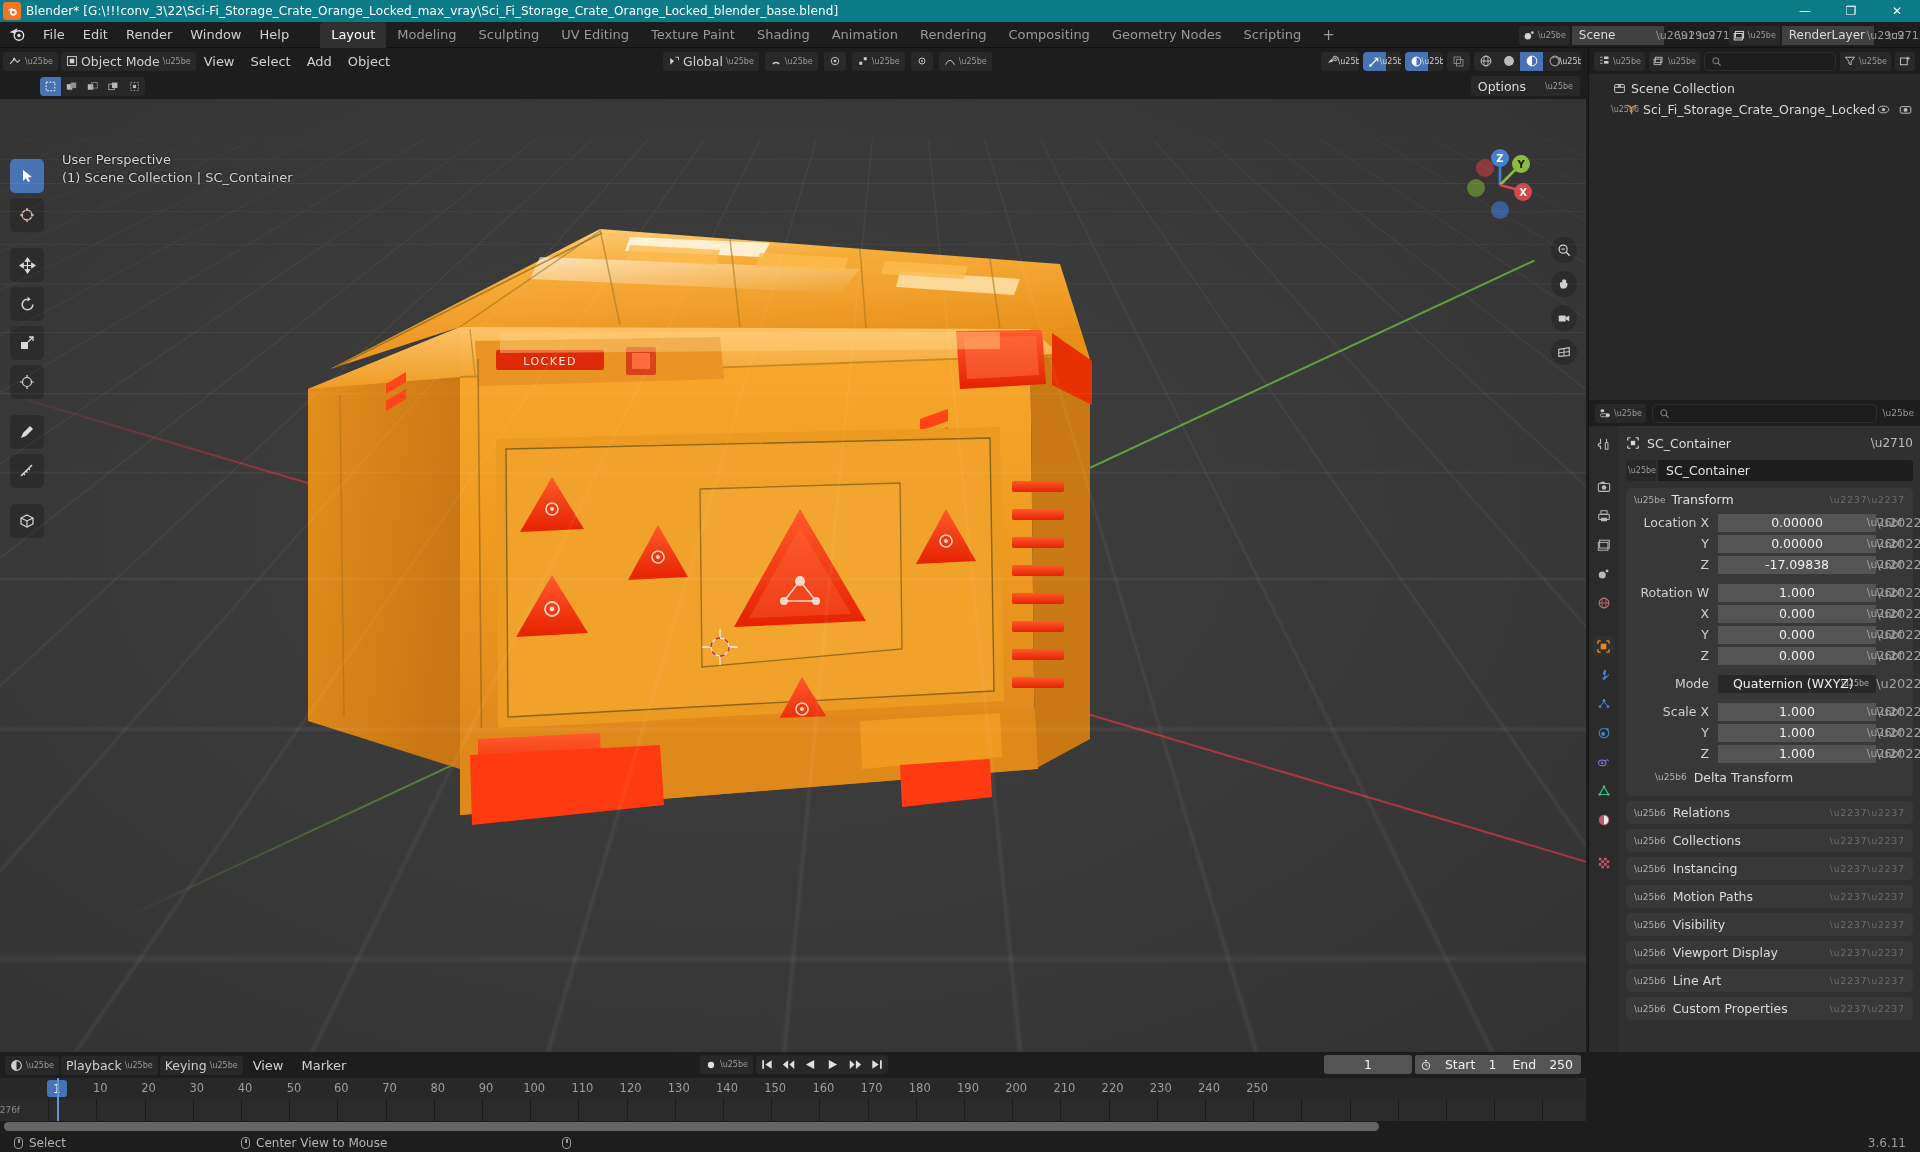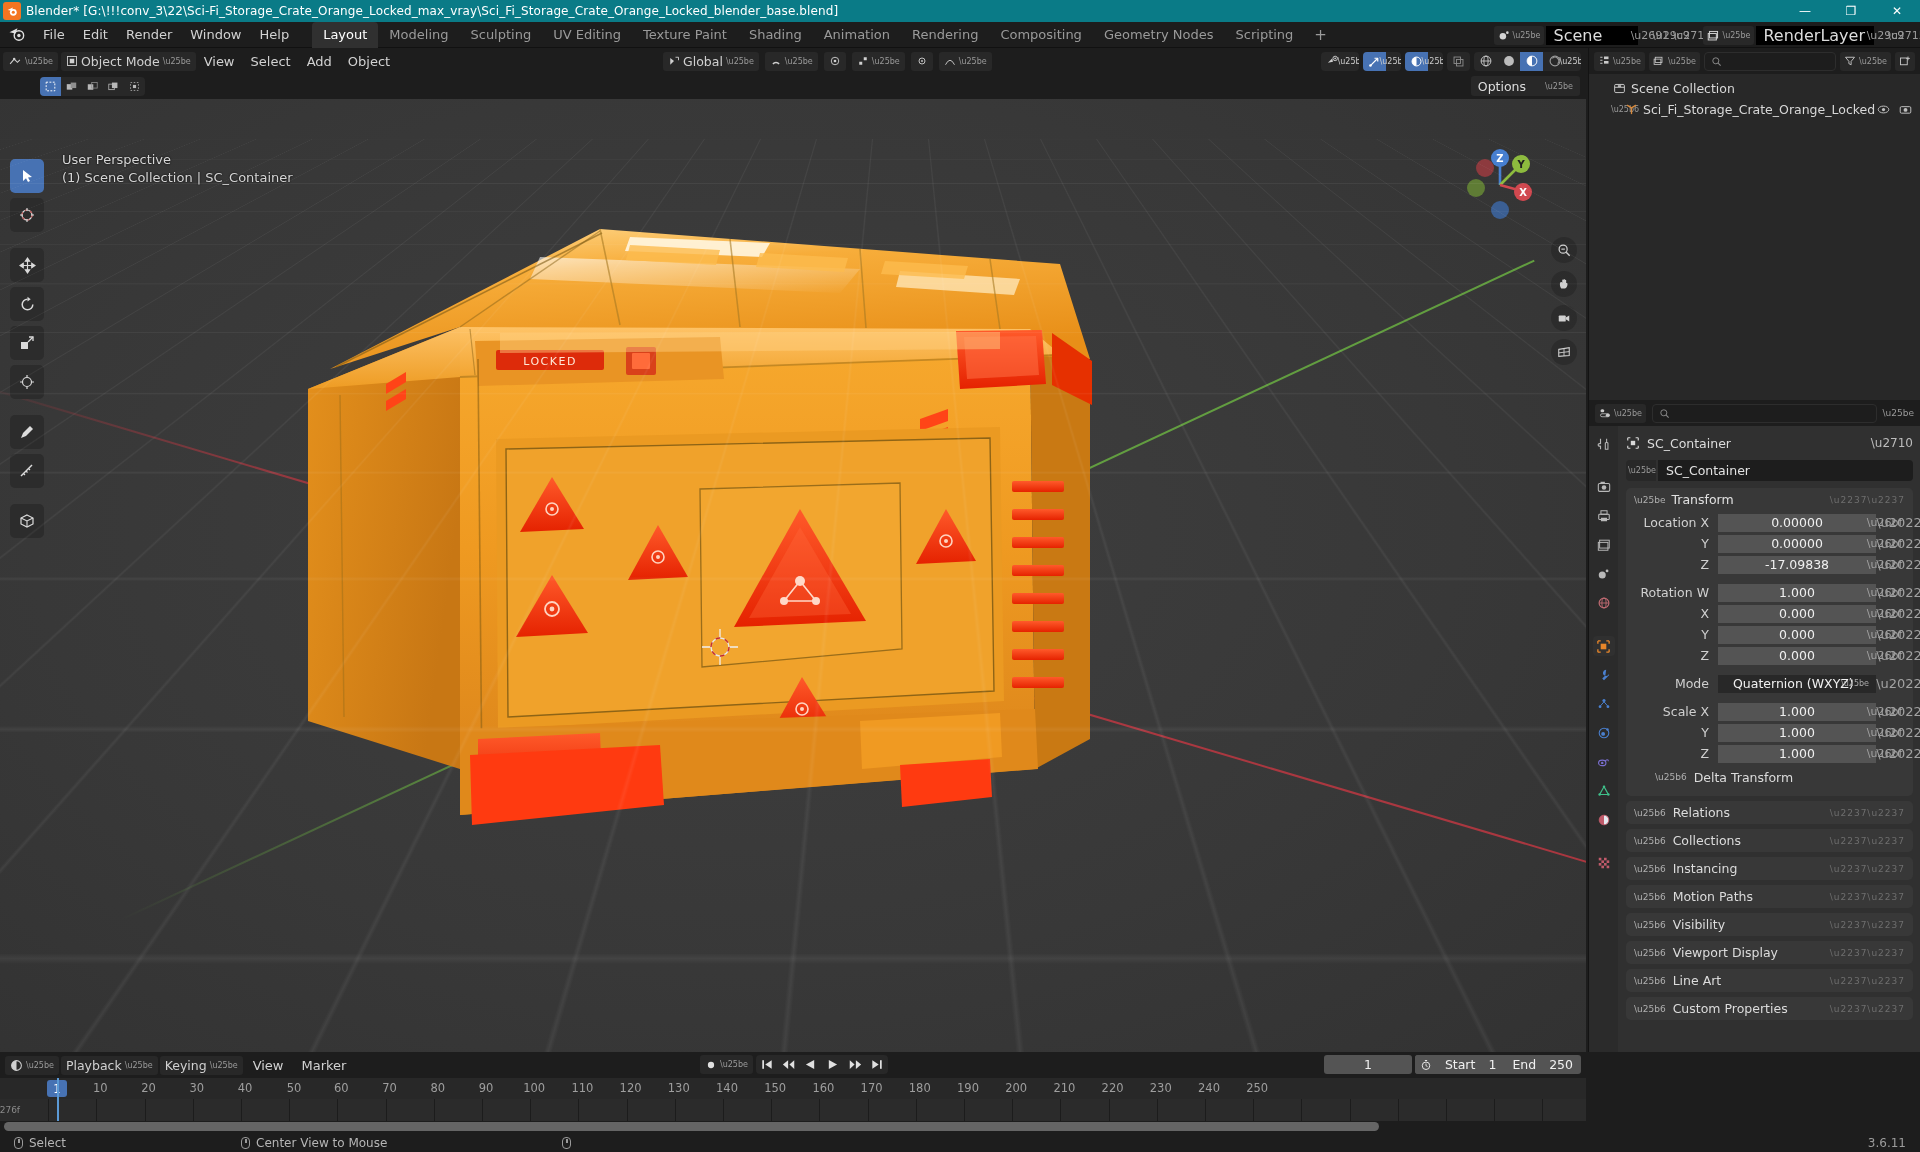--- a/index.html
+++ b/index.html
@@ -43,35 +43,35 @@
   }
   .menu-item {
     padding: 3px 9px; font-size: 13px; color: #d2d2d2; border-radius: 3px;
     white-space: nowrap;
   }
   .ws-tabs { display: flex; align-items: center; margin-left: 14px; height: 26px; }
   .ws-tab {
     padding: 4px 11px; font-size: 13px; color: #9a9a9a; border-radius: 4px 4px 0 0;
     white-space: nowrap; height: 26px; display: flex; align-items: center;
   }
-  .ws-tab.active { background: #303030; color: #ffffff; }
+  .ws-tab.active { background: #303030; color: #ffffff; margin-left: 8px; }
   .ws-plus { padding: 2px 10px; color: #9a9a9a; font-size: 15px; }
 
   .topbar-right {
     position: absolute; right: 4px; top: 0; height: 26px;
     display: flex; align-items: center; gap: 2px;
   }
   .tb-icon-btn {
     background: #282828; border-radius: 3px; height: 19px;
     display: flex; align-items: center; padding: 0 4px; gap: 2px;
     color: #c4c4c4; font-size: 12px;
   }
   .tb-name {
-    background: #000000; height: 19px; display: flex; align-items: center;
-    padding: 0 9px 0 7px; font-size: 16px; color: #dcdcdc; min-width: 92px;
+    background: #404040; height: 19px; display: flex; align-items: center;
+    padding: 0 9px 0 7px; font-size: 12px; color: #dcdcdc; min-width: 92px;
   }
   .tb-mini { width: 19px; height: 19px; display: flex; align-items: center;
              justify-content: center; color: #9a9a9a; font-size: 11px; }
 
   
   .viewport {
     position: absolute; left: 0; top: 48px; width: 1586px; height: 1004px;
     background: #393939; overflow: hidden;
   }
   .vp-header {

